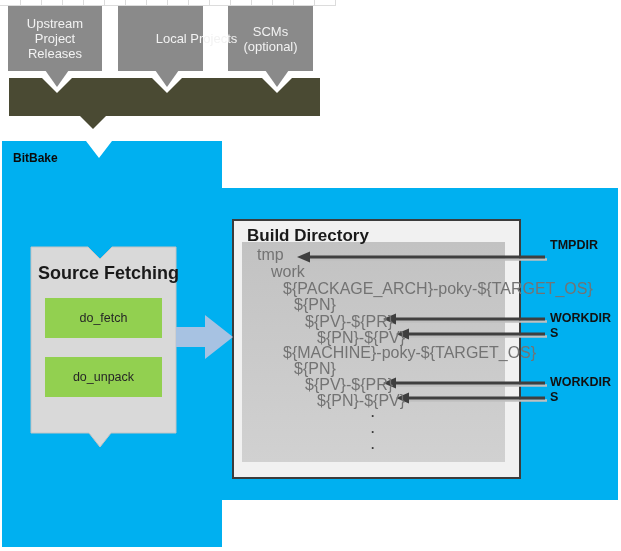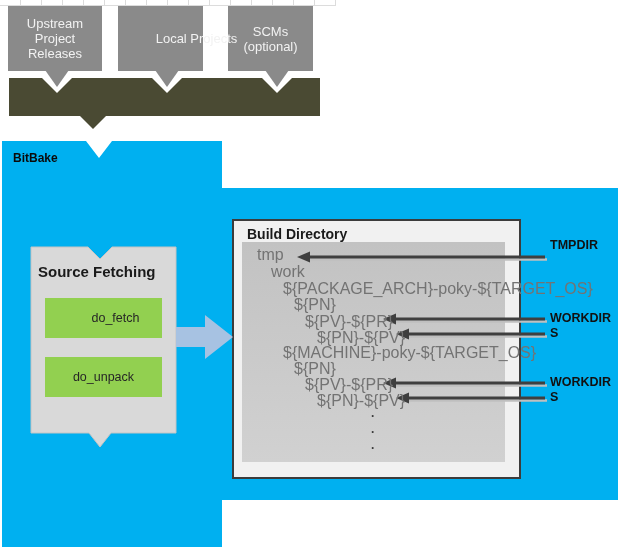--- a/index.html
+++ b/index.html
@@ -8,24 +8,24 @@
   .stage svg{position:absolute;left:0;top:0;}
   .txt{position:absolute;white-space:nowrap;}
   .gridticks{position:absolute;left:0;top:0;width:336px;height:5px;
     border-bottom:1px solid #dcdcdc;
     background:repeating-linear-gradient(to right,transparent 0 20px,#dcdcdc 20px 21px);}
   .srcbox{position:absolute;top:6px;height:65px;display:flex;align-items:center;justify-content:center;
     text-align:center;color:#f2f2f2;font-size:13px;line-height:15px;padding:0 0;box-sizing:border-box;}
   .mirror-label{position:absolute;left:9px;top:78px;width:311px;height:38px;display:flex;
     align-items:center;justify-content:center;color:#ffffff;font-size:15px;}
   .bitbake-label{left:13px;top:151px;font-size:12px;font-weight:bold;color:#0a0a0a;}
-  .fetch-title{left:38px;top:263px;font-size:15px;font-weight:bold;color:#1a1a1a;}
+  .fetch-title{left:38px;top:263px;font-size:18px;font-weight:bold;color:#1a1a1a;}
   .task{position:absolute;left:45px;width:117px;height:40px;display:flex;align-items:center;
     justify-content:center;font-size:12.5px;color:#262626;}
-  .bd-title{left:247px;top:226px;font-size:14px;font-weight:bold;color:#1a1a1a;}
+  .bd-title{left:247px;top:226px;font-size:17px;font-weight:bold;color:#1a1a1a;}
   .tree-line{font-size:16px;color:#737373;}
   .dot{font-size:12px;font-weight:bold;color:#3a3a3a;}
   .anno{left:550px;font-size:12.5px;font-weight:600;color:#111111;}
 </style>
 </head>
 <body>
 
 <div class="stage">
 
   <div class="gridticks"></div>
@@ -90,21 +90,21 @@
   </svg>
 
   <div class="srcbox" style="left:8px;width:94px;">Upstream Project Releases</div>
   <div class="srcbox" style="left:118px;width:85px;margin-left:36px;">Local Projects</div>
   <div class="srcbox" style="left:228px;width:85px;">SCMs (optional)</div>
 
 
   <div class="txt bitbake-label">BitBake</div>
 
   <div class="txt fetch-title">Source Fetching</div>
-  <div class="task" style="top:298px;padding-left:12px;">do_fetch</div>
+  <div class="task" style="top:298px;">do_fetch</div>
   <div class="task" style="top:357px;border-radius:19px;">do_unpack</div>
 
   <div class="txt bd-title">Build Directory</div>
 
   <div class="txt tree-line" style="left:257px;top:246px;">tmp</div>
   <div class="txt tree-line" style="left:271px;top:263px;">work</div>
   <div class="txt tree-line" style="left:283px;top:280px;">${PACKAGE_ARCH}-poky-${TARGET_OS}</div>
   <div class="txt tree-line" style="left:294px;top:296px;">${PN}</div>
   <div class="txt tree-line" style="left:305px;top:313px;">${PV}-${PR}</div>
   <div class="txt tree-line" style="left:317px;top:329px;">${PN}-${PV}</div>

